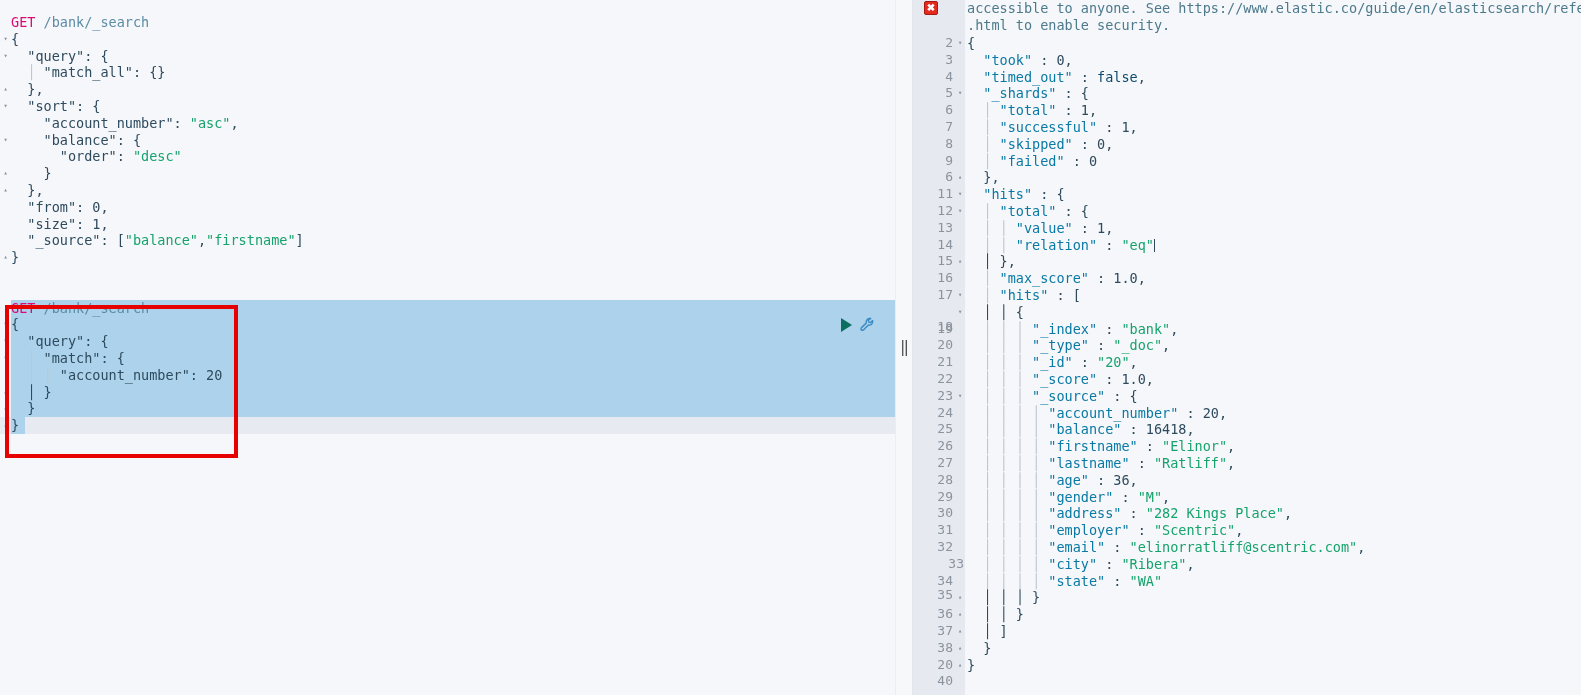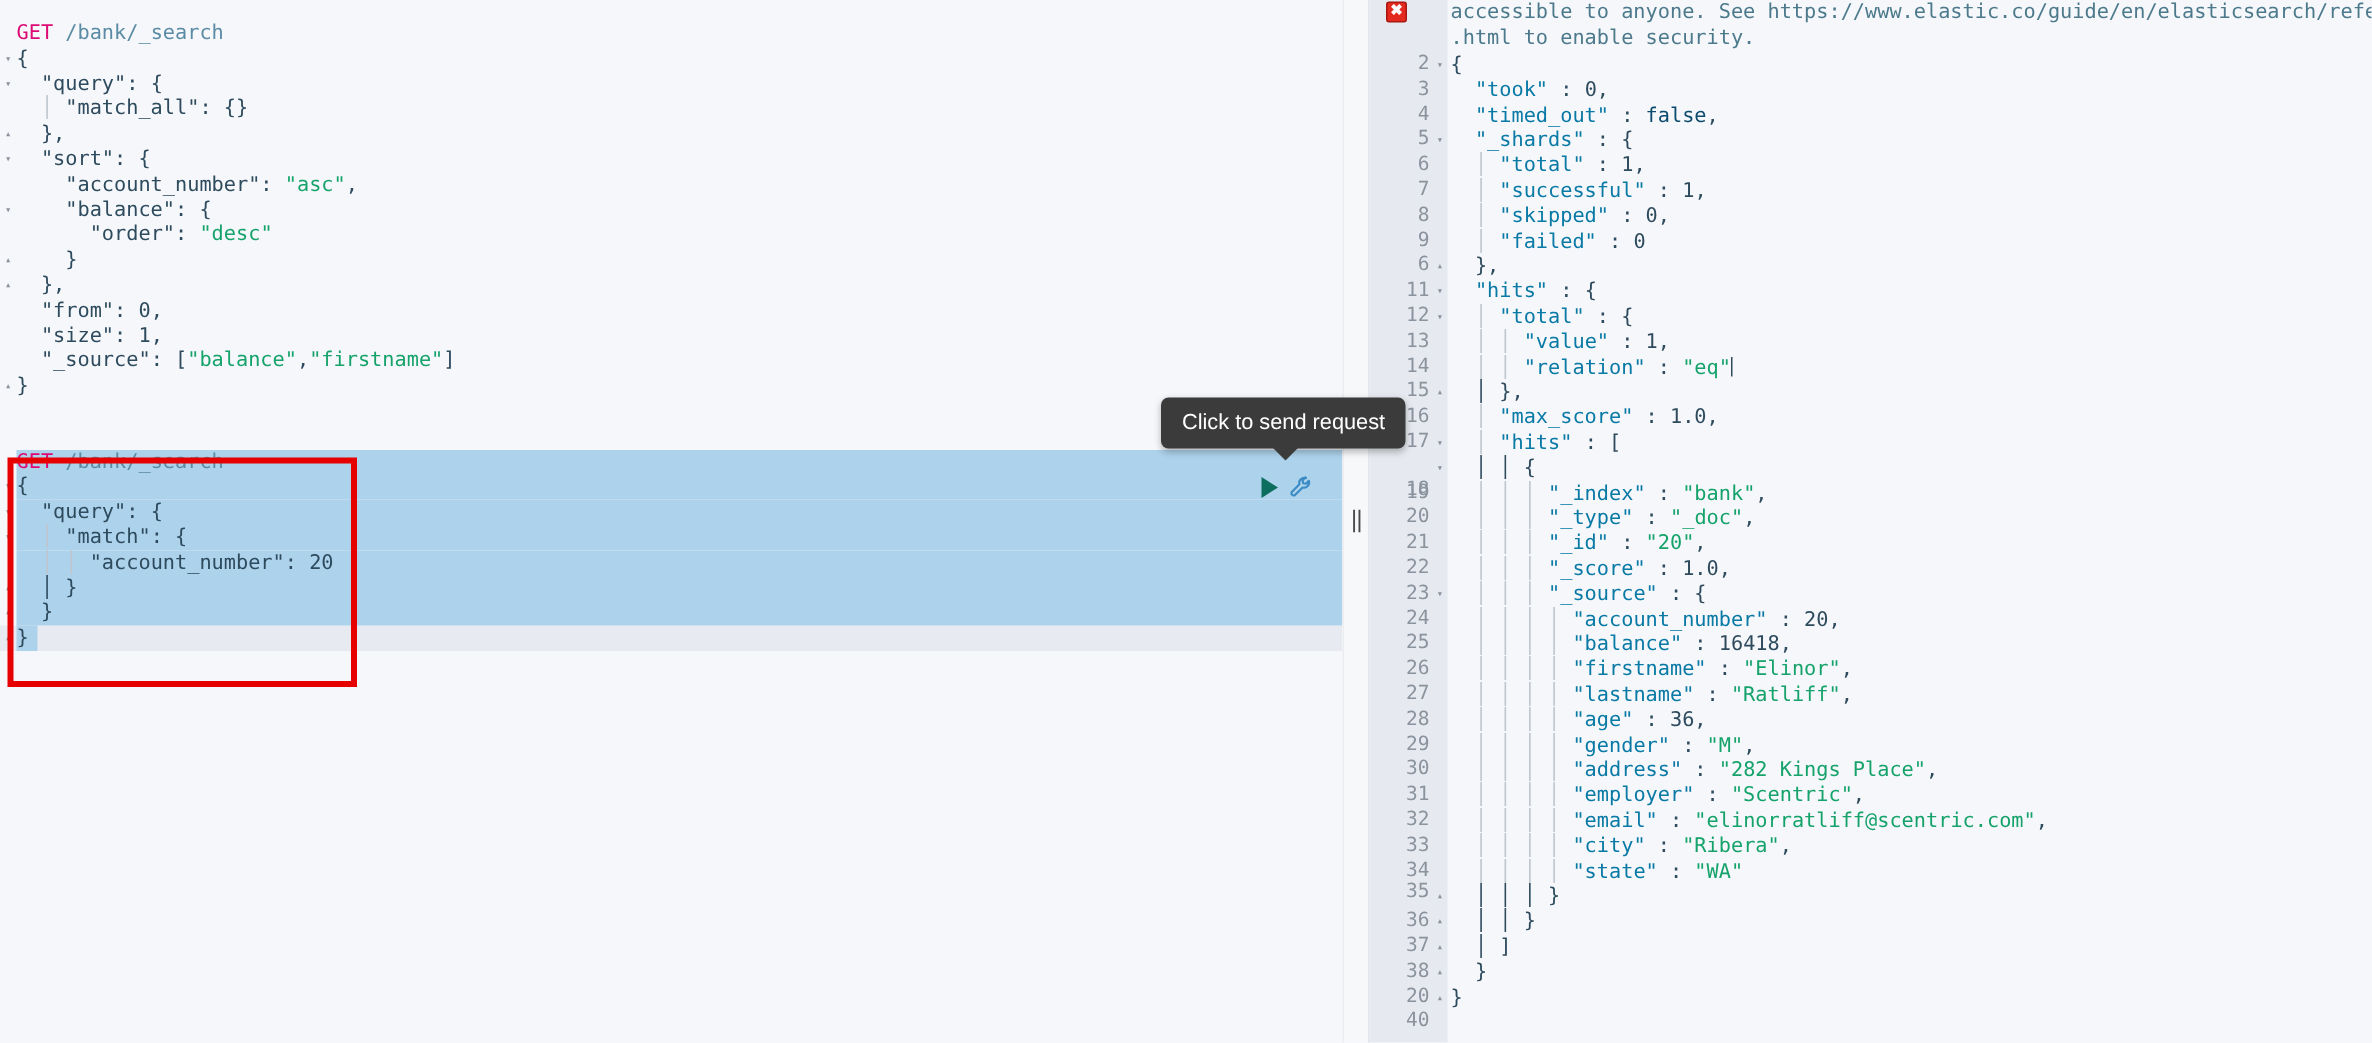--- a/index.html
+++ b/index.html
@@ -311,21 +311,20 @@
       <div class="wrench-btn">
         <svg width="18" height="18" viewBox="0 0 24 24" fill="none" stroke="#3B8BC4" stroke-width="1.9" stroke-linecap="round" stroke-linejoin="round">
           <path d="M15.6 3.6a4.6 4.6 0 0 0-5.9 5.6L3.4 15.5a2 2 0 1 0 2.8 2.8l6.3-6.3a4.6 4.6 0 0 0 5.6-5.9l-2.6 2.6-2.5-.5-.5-2.5 2.6-2.6z"></path>
         </svg>
       </div>
     </div>
 
     <div class="annot-rect"></div>
   </div>
 
-  <div class="tooltip" style="left:774px; top:265px;">Click to send request</div>
 
   <div class="resizer">
     <div class="resizer-grip">‖</div>
   </div>
 
   <div class="editor-right">
     <div class="resp-gutter">
         <div class="rl-num" style="position: absolute; top: 35px; height: 16.8px; line-height: 16.8px;">2</div>
         <div class="rl-fold" style="position: absolute; top: 35px; height: 16.8px; line-height: 16.8px;">▾</div>
         <div class="rl-num" style="position: absolute; top: 51.8px; height: 16.8px; line-height: 16.8px;">3</div>
@@ -359,21 +358,21 @@
         <div class="rl-fold" style="position: absolute; top: 387.8px; height: 16.8px; line-height: 16.8px;">▾</div>
         <div class="rl-num" style="position: absolute; top: 404.6px; height: 16.8px; line-height: 16.8px;">24</div>
         <div class="rl-num" style="position: absolute; top: 421.4px; height: 16.8px; line-height: 16.8px;">25</div>
         <div class="rl-num" style="position: absolute; top: 438.2px; height: 16.8px; line-height: 16.8px;">26</div>
         <div class="rl-num" style="position: absolute; top: 455px; height: 16.8px; line-height: 16.8px;">27</div>
         <div class="rl-num" style="position: absolute; top: 471.8px; height: 16.8px; line-height: 16.8px;">28</div>
         <div class="rl-num" style="position: absolute; top: 488.6px; height: 16.8px; line-height: 16.8px;">29</div>
         <div class="rl-num" style="position: absolute; top: 505.4px; height: 16.8px; line-height: 16.8px;">30</div>
         <div class="rl-num" style="position: absolute; top: 522.2px; height: 16.8px; line-height: 16.8px;">31</div>
         <div class="rl-num" style="position: absolute; top: 539px; height: 16.8px; line-height: 16.8px;">32</div>
-        <div class="rl-num" style="position: absolute; top: 555.8px; height: 16.8px; line-height: 16.8px;">33</div>
+        <div class="rl-num" style="position: absolute; top: 555.8px; height: 16.8px; line-height: 16.8px; padding-left: 11px;">33</div>
         <div class="rl-num" style="position: absolute; top: 572.6px; height: 16.8px; line-height: 16.8px;">34</div>
         <div class="rl-num" style="position: absolute; top: 587px; height: 16.8px; line-height: 16.8px;">35</div>
         <div class="rl-fold" style="position: absolute; top: 589.4px; height: 16.8px; line-height: 16.8px;">▴</div>
         <div class="rl-num" style="position: absolute; top: 606.2px; height: 16.8px; line-height: 16.8px;">36</div>
         <div class="rl-fold" style="position: absolute; top: 606.2px; height: 16.8px; line-height: 16.8px;">▴</div>
         <div class="rl-num" style="position: absolute; top: 623px; height: 16.8px; line-height: 16.8px;">37</div>
         <div class="rl-fold" style="position: absolute; top: 623px; height: 16.8px; line-height: 16.8px;">▴</div>
         <div class="rl-num" style="position: absolute; top: 639.8px; height: 16.8px; line-height: 16.8px;">38</div>
         <div class="rl-fold" style="position: absolute; top: 639.8px; height: 16.8px; line-height: 16.8px;">▴</div>
         <div class="rl-num" style="position: absolute; top: 656.6px; height: 16.8px; line-height: 16.8px;">20</div>

